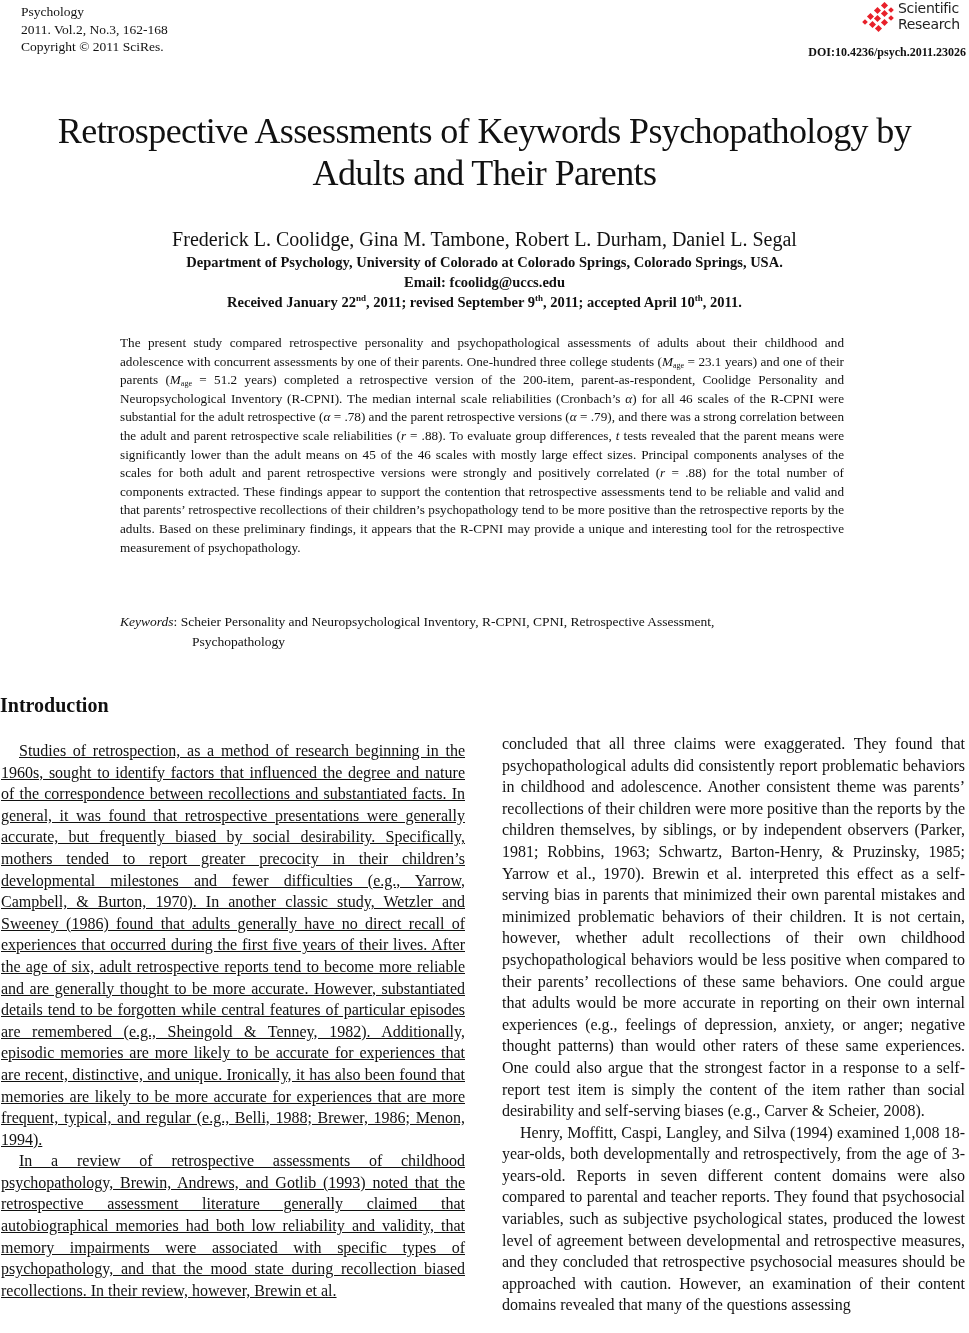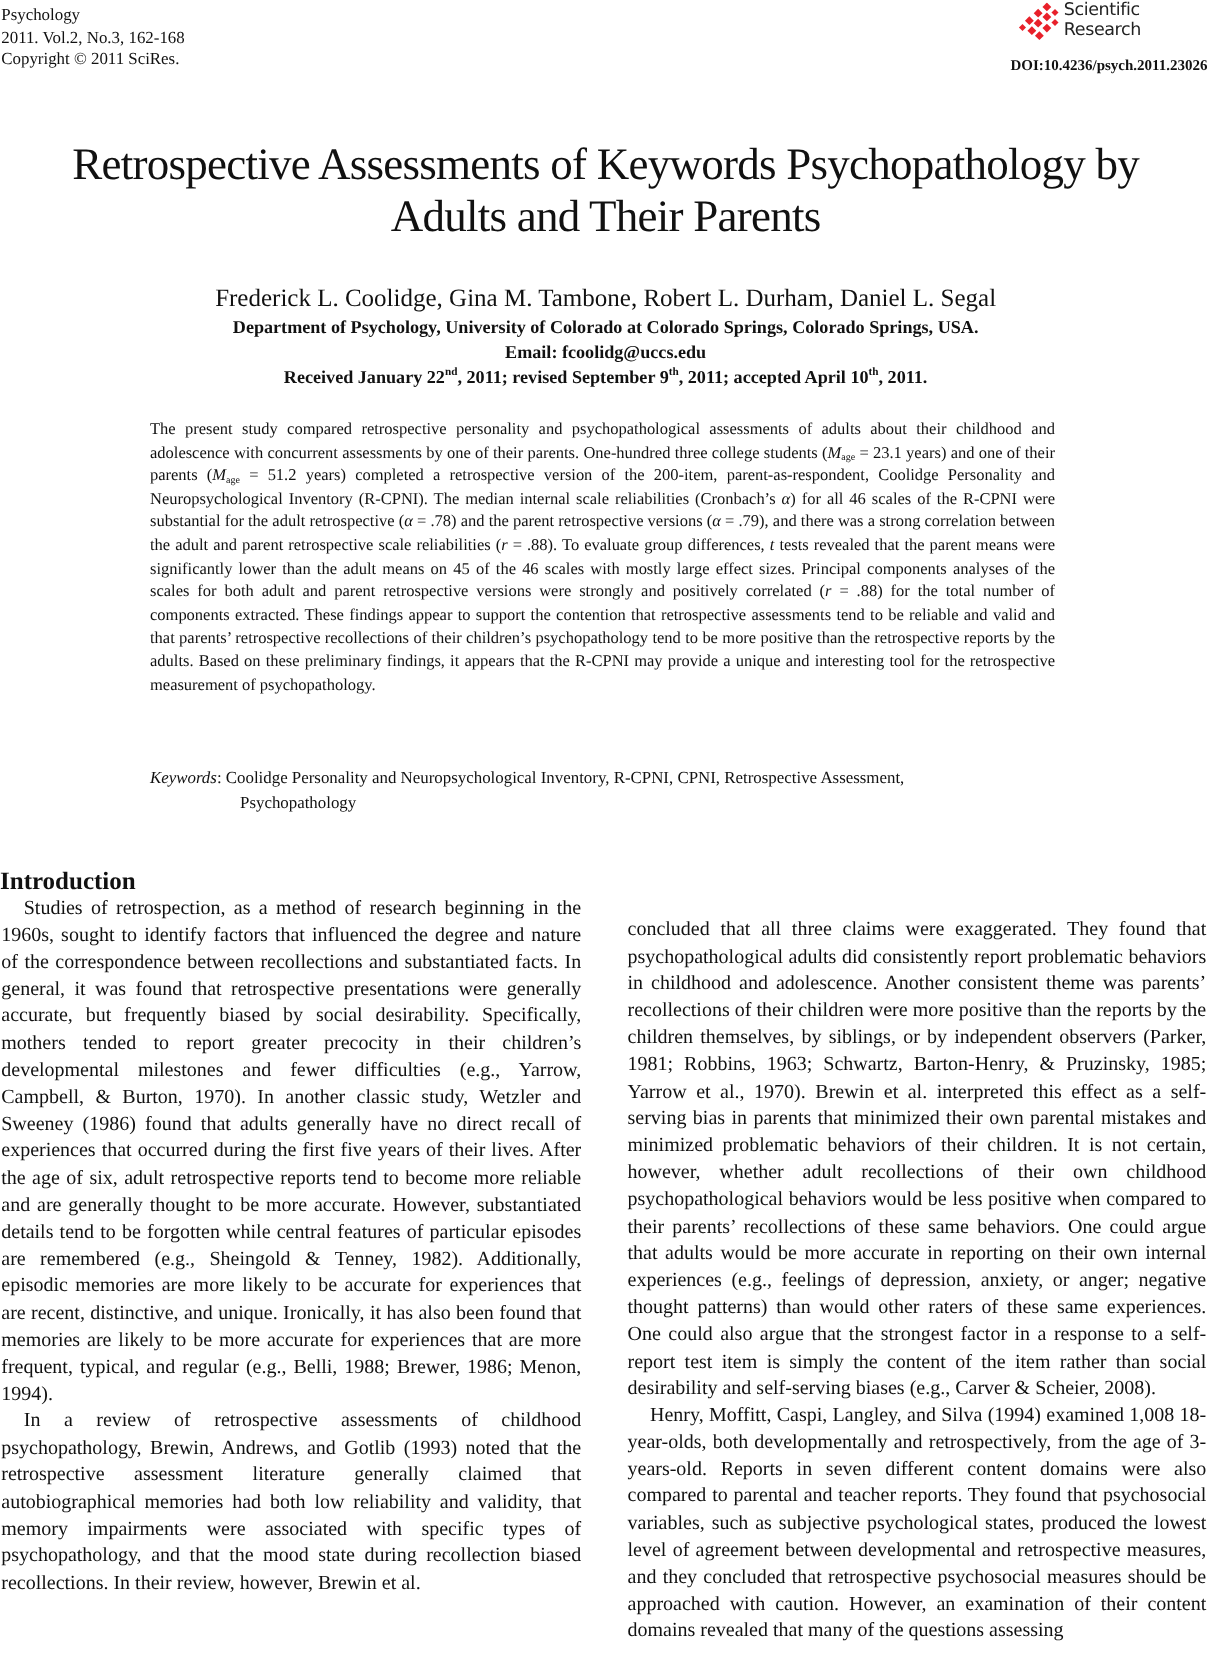--- a/index.html
+++ b/index.html
@@ -4,23 +4,23 @@
 <style>
   html, body { margin: 0; padding: 0; background: #ffffff; }
   body {
     width: 969px; height: 1333px; position: relative; overflow: hidden;
     font-family: "Liberation Serif", "DejaVu Serif", serif; color: #111;
   }
   .hdr-left {
     position: absolute; left: 1px; top: 3px;
     font-size: 13.5px; line-height: 17.5px;
   }
-  .hdr-left div { white-space: nowrap; }
+  .hdr-left div { white-space: nowrap; padding-left: 20px; }
   .logo {
-    position: absolute; left: 815px; top: 0px; width: 103px; height: 36px;
+    position: absolute; left: 862px; top: 0px; width: 103px; height: 36px;
   }
   .logo svg { position: absolute; left: 0; top: 2px; }
   .logo .l1, .logo .l2 {
     position: absolute; left: 36px;
     font-family: "DejaVu Sans", "Liberation Sans", sans-serif;
     font-size: 14px; line-height: 15px; color: #222; letter-spacing: -0.3px;
   }
   .logo .l1 { top: 1px; }
   .logo .l2 { top: 17px; }
   .doi {
@@ -47,21 +47,21 @@
   }
   .kw {
     position: absolute; left: 120px; width: 740px; top: 612px;
     font-size: 13.5px; line-height: 20px;
   }
   .kw .lbl { font-style: italic; }
   .kw .cont { padding-left: 72px; display: block; }
   .col {
     position: absolute; font-size: 16px; line-height: 21.6px; text-align: justify;
   }
-  .col.left { left: 1px; width: 464px; top: 716px; }
+  .col.left { left: 1px; width: 464px; top: 740px; text-decoration: underline; }
   .col.right { left: 502px; width: 463px; top: 733px; }
   .col p { margin: 0; text-indent: 18px; }
   .col p.noind { text-indent: 0; }
   .sec-heading {
     position: absolute; left: 0; width: 466px; top: 694px; 
     font-weight: bold; font-size: 20px;
   }
 </style>
 </head>
 <body>
@@ -103,21 +103,21 @@
 
 <div class="aff">
   <div>Department of Psychology, University of Colorado at Colorado Springs, Colorado Springs, USA.</div>
   <div>Email: fcoolidg@uccs.edu</div>
   <div><span>Received January 22</span><sup>nd</sup><span>, 2011; revised September 9</span><sup>th</sup><span>, 2011; accepted April 10</span><sup>th</sup><span>, 2011.</span></div>
 </div>
 
 <div class="abstract"><span>The present study compared retrospective personality and psychopathological assessments of adults about their childhood and adolescence with concurrent assessments by one of their parents. One-hundred three college students (</span><i>M</i><sub>age</sub><span> = 23.1 years) and one of their parents (</span><i>M</i><sub>age</sub><span> = 51.2 years) completed a retrospective version of the 200-item, parent-as-respondent, Coolidge Personality and Neuropsychological Inventory (R-CPNI). The median internal scale reliabilities (Cronbach’s </span><i>α</i><span>) for all 46 scales of the R-CPNI were substantial for the adult retrospective (</span><i>α</i><span> = .78) and the parent retrospective versions (</span><i>α</i><span> = .79), and there was a strong correlation between the adult and parent retrospective scale reliabilities (</span><i>r</i><span> = .88). To evaluate group differences, </span><i>t</i><span> tests revealed that the parent means were significantly lower than the adult means on 45 of the 46 scales with mostly large effect sizes. Principal components analyses of the scales for both adult and parent retrospective versions were strongly and positively correlated (</span><i>r</i><span> = .88) for the total number of components extracted. These findings appear to support the contention that retrospective assessments tend to be reliable and valid and that parents’ retrospective recollections of their children’s psychopathology tend to be more positive than the retrospective reports by the adults. Based on these preliminary findings, it appears that the R-CPNI may provide a unique and interesting tool for the retrospective measurement of psychopathology.</span></div>
 
 <div class="kw">
-  <span class="lbl">Keywords</span><span>: Coolidge Personality and Neuropsychological Inventory, R-CPNI, CPNI, Retrospective Assessment,</span>
+  <span class="lbl">Keywords</span><span>: Scheier Personality and Neuropsychological Inventory, R-CPNI, CPNI, Retrospective Assessment,</span>
   <span class="cont">Psychopathology</span>
 </div>
 
 <div class="sec-heading">Introduction</div>
 
 <div class="col left">
   <p>Studies of retrospection, as a method of research beginning in the 1960s, sought to identify factors that influenced the degree and nature of the correspondence between recollections and substantiated facts. In general, it was found that retrospective presentations were generally accurate, but frequently biased by social desirability. Specifically, mothers tended to report greater precocity in their children’s developmental milestones and fewer difficulties (e.g., Yarrow, Campbell, &amp; Burton, 1970). In another classic study, Wetzler and Sweeney (1986) found that adults generally have no direct recall of experiences that occurred during the first five years of their lives. After the age of six, adult retrospective reports tend to become more reliable and are generally thought to be more accurate. However, substantiated details tend to be forgotten while central features of particular episodes are remembered (e.g., Sheingold &amp; Tenney, 1982). Additionally, episodic memories are more likely to be accurate for experiences that are recent, distinctive, and unique. Ironically, it has also been found that memories are likely to be more accurate for experiences that are more frequent, typical, and regular (e.g., Belli, 1988; Brewer, 1986; Menon, 1994).</p>
   <p>In a review of retrospective assessments of childhood psychopathology, Brewin, Andrews, and Gotlib (1993) noted that the retrospective assessment literature generally claimed that autobiographical memories had both low reliability and validity, that memory impairments were associated with specific types of psychopathology, and that the mood state during recollection biased recollections. In their review, however, Brewin et al.</p>
 </div>
 

